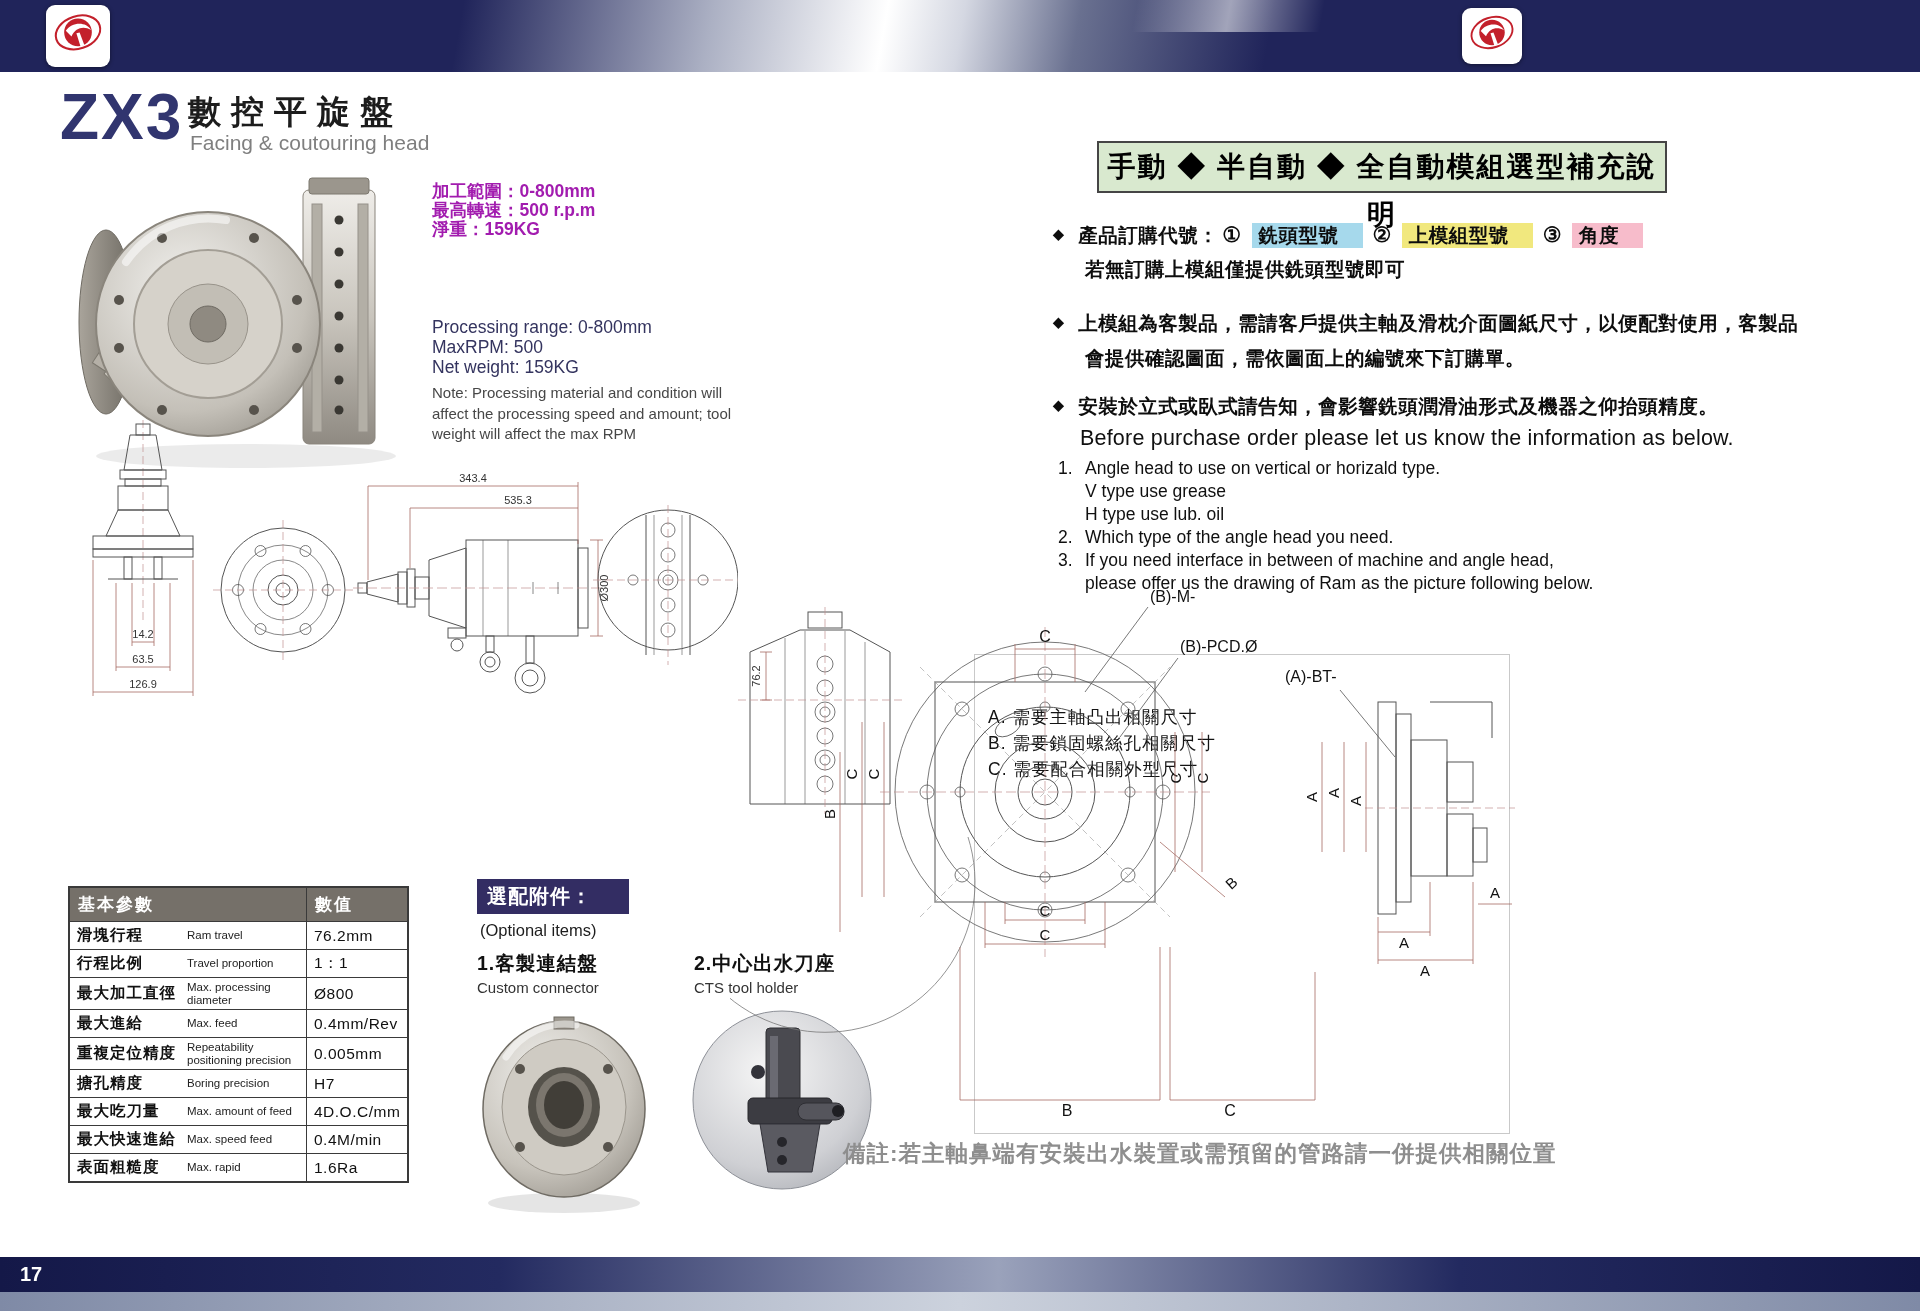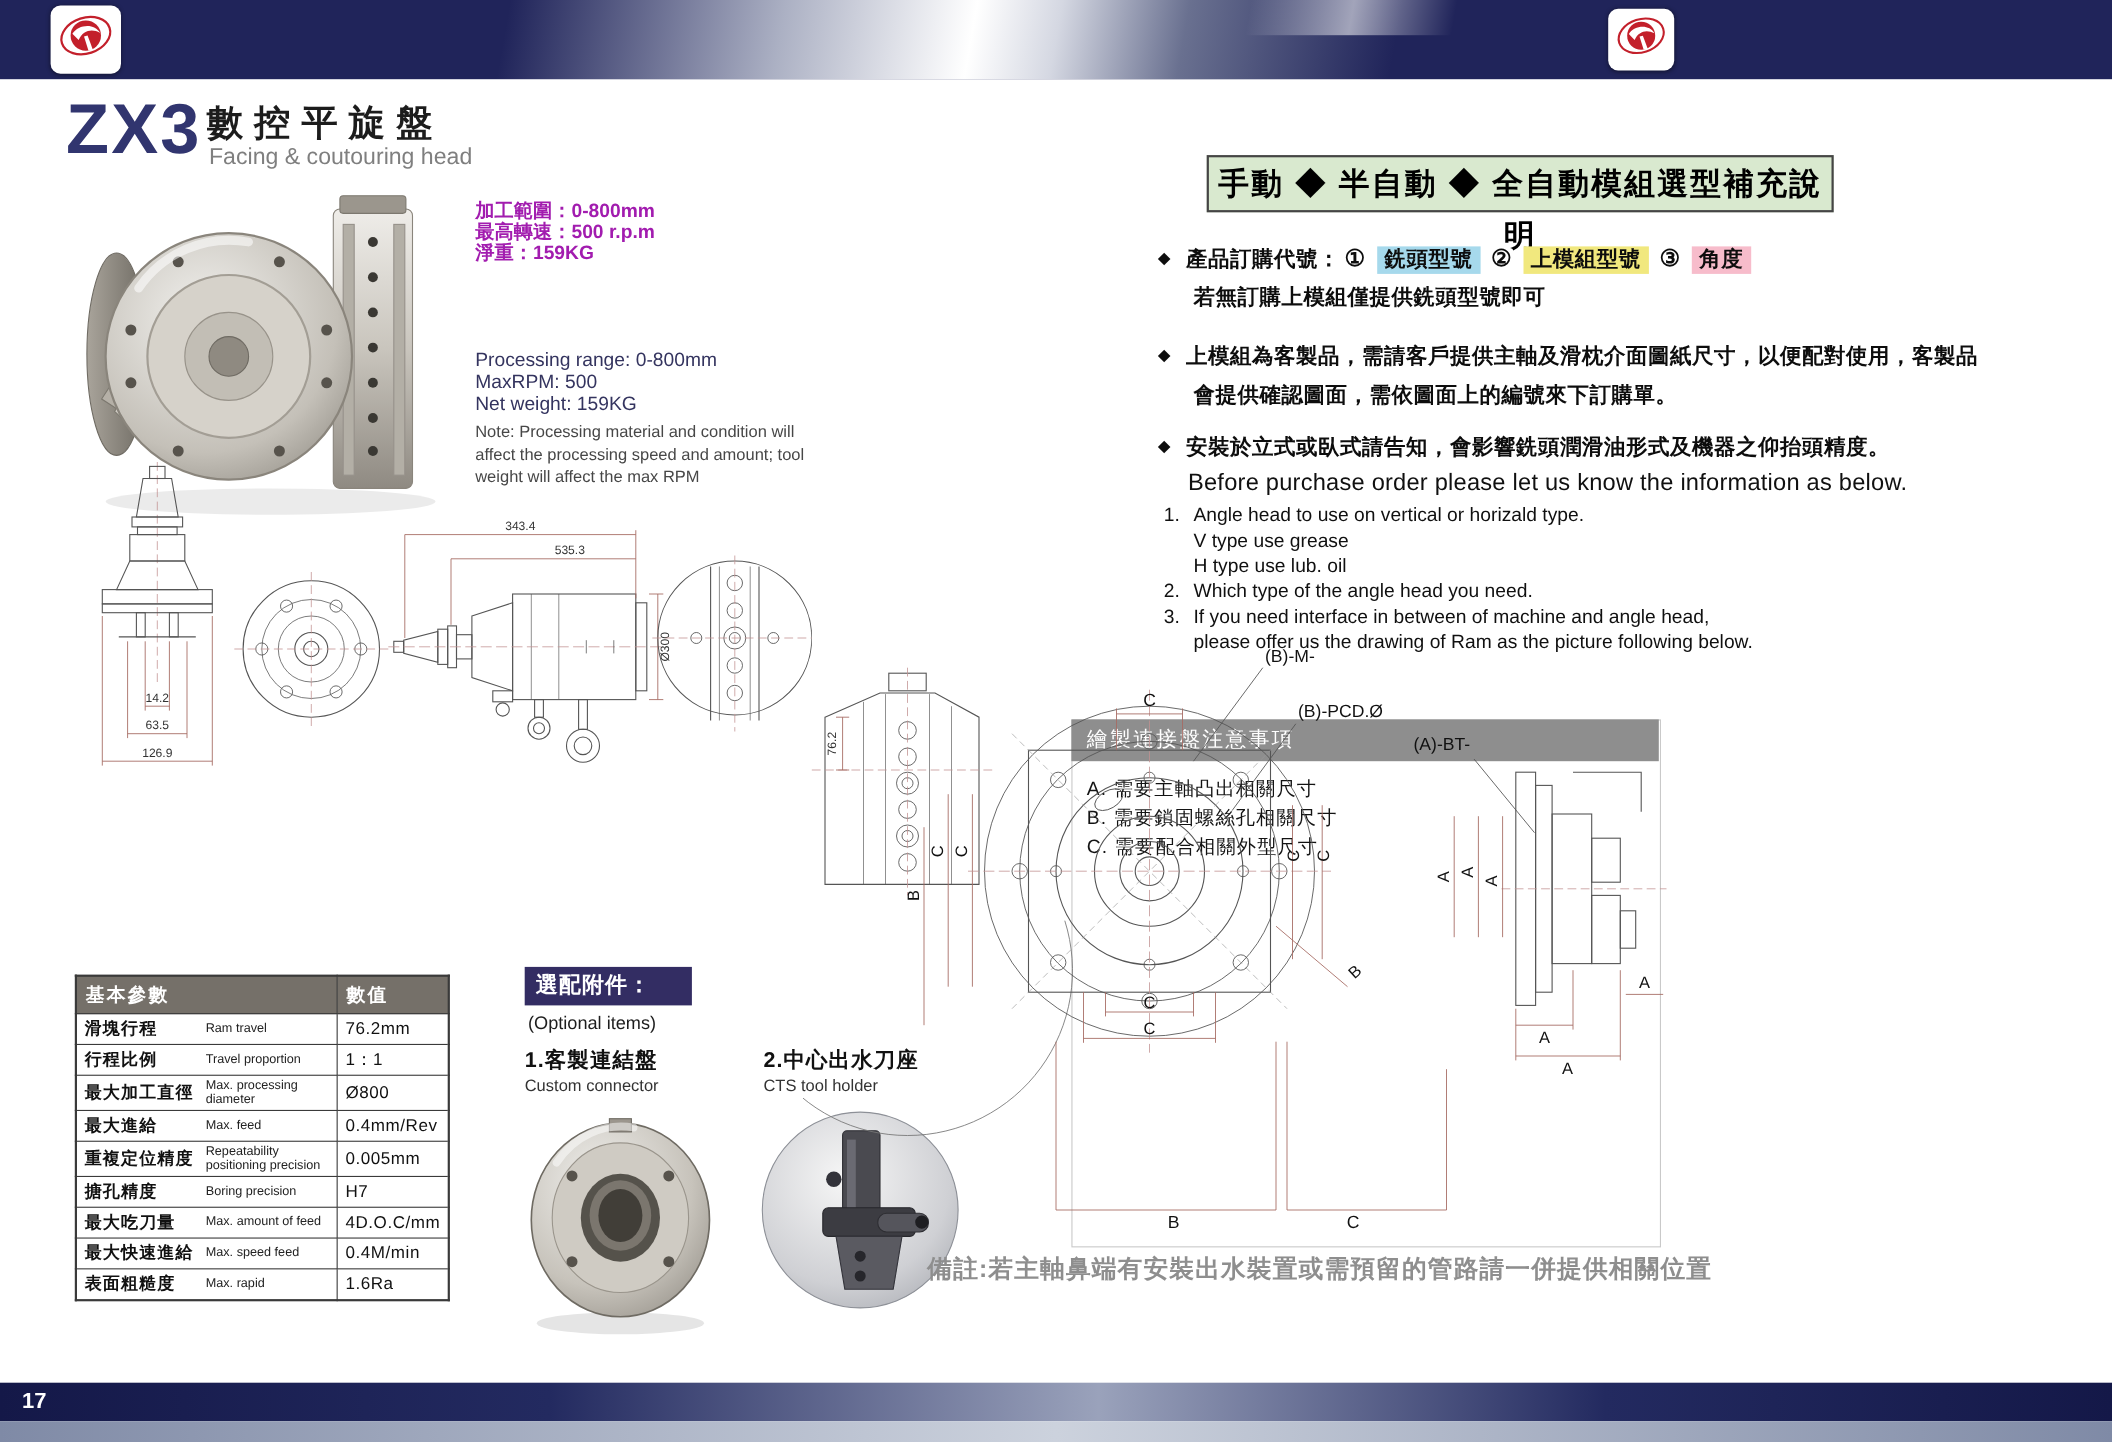--- a/index.html
+++ b/index.html
@@ -47,21 +47,21 @@
   .opt-zh{font-size:19.5px;font-weight:700;color:#111;letter-spacing:1px;}
   .opt-en{font-size:15px;color:#333;}
 
   
   .green-head{left:1097px;top:141px;width:566px;height:48px;background:#d9e9cf;
     border:2px solid #454545;color:#000;font-size:28px;font-weight:bold;text-align:center;
     line-height:48px;letter-spacing:2px;}
   .bullet-line{font-size:19.5px;font-weight:700;color:#0d0d0d;letter-spacing:.5px;white-space:nowrap;}
   .diamond{font-size:14px;margin-right:14px;vertical-align:3px;}
   .circ-num{font-size:21px;font-weight:600;padding:0 4px;}
-  .hl{padding:1px 7px 2px 7px;}
+  .hl{padding:1px 24px 2px 7px;}
   .hl-blue{background:#a6d9ec;}
   .hl-yellow{background:#f1e87e;}
   .hl-pink{background:#f7bccb;}
   .en-head{left:1080px;top:426px;font-size:21.5px;color:#101010;letter-spacing:.2px;}
   .en-item{position:absolute;font-size:17.5px;color:#101010;white-space:nowrap;}
   .en-num{display:inline-block;width:27px;}
 
   
   .panel-box{left:974px;top:654px;width:534px;height:478px;border:1px solid #c9c9c9;}
   .panel-title{left:974px;top:654px;width:534px;height:38px;background:#8e8e8e;color:#fff;
@@ -457,21 +457,20 @@
 
   <div class="abs en-head">Before purchase order please let us know the information as below.</div>
   <div class="en-item" style="left:1058px;top:458px;"><span class="en-num">1.</span><span>Angle head to use on vertical or horizald type.</span></div>
   <div class="en-item" style="left:1085px;top:481px;"><span>V type use grease</span></div>
   <div class="en-item" style="left:1085px;top:504px;"><span>H type use lub. oil</span></div>
   <div class="en-item" style="left:1058px;top:527px;"><span class="en-num">2.</span><span>Which type of the angle head you need.</span></div>
   <div class="en-item" style="left:1058px;top:550px;"><span class="en-num">3.</span><span>If you need interface in between of machine and angle head,</span></div>
   <div class="en-item" style="left:1085px;top:573px;"><span>please offer us the drawing of Ram as the picture following below.</span></div>
 
   <div class="abs panel-box"></div>
-  <div class="abs panel-title">繪製連接盤注意事項</div>
   <div class="abs panel-notes">
     <div>A. 需要主軸凸出相關尺寸</div>
     <div>B. 需要鎖固螺絲孔相關尺寸</div>
     <div>C. 需要配合相關外型尺寸</div>
   </div>
 
   <div class="abs" style="left:730px;top:552px;">
     <svg width="790" height="585" viewBox="0 0 790 585">
 
       <g stroke="#555" fill="none" stroke-width="1">

